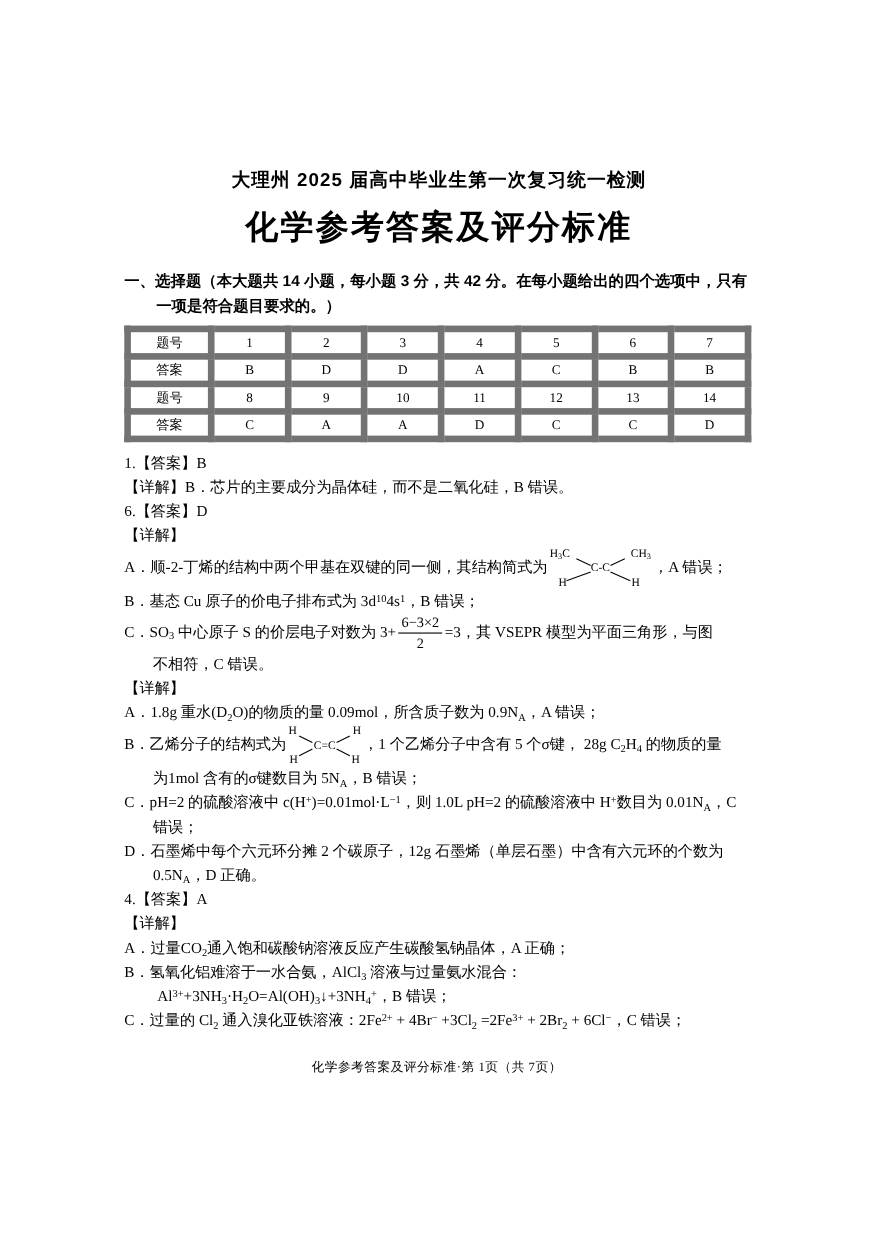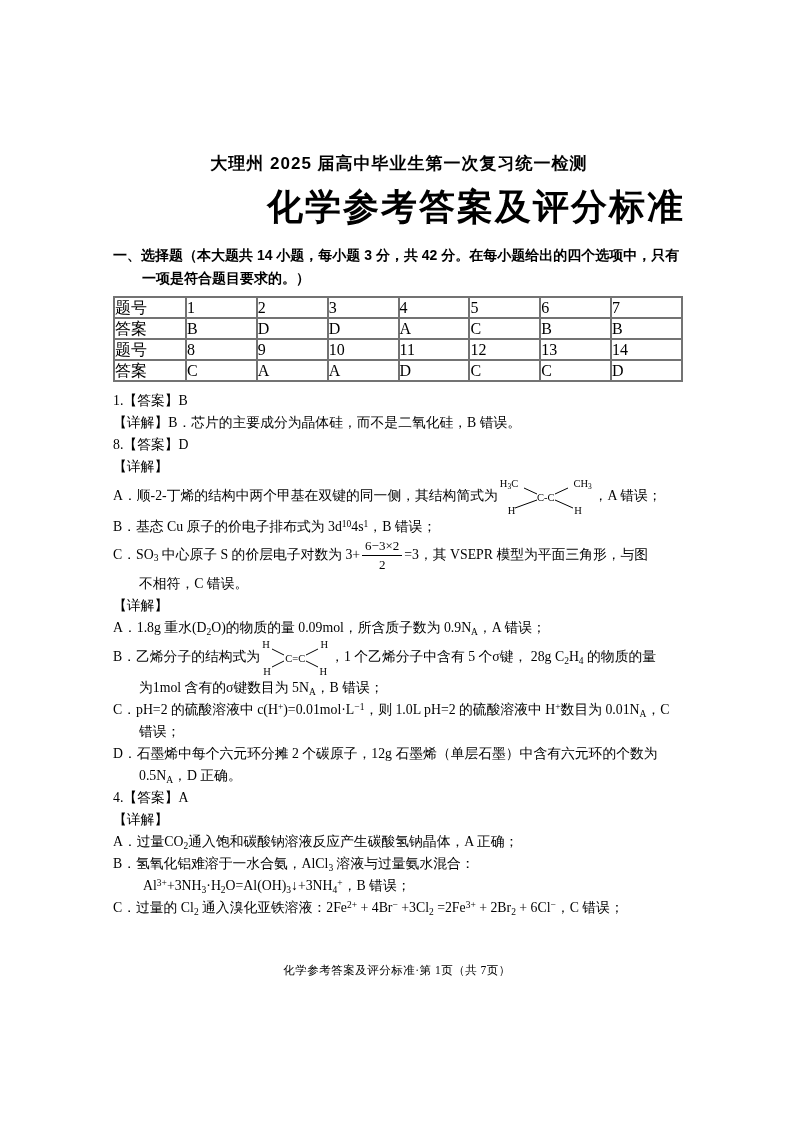--- a/index.html
+++ b/index.html
@@ -18,47 +18,47 @@
   }
   .doc-title {
     text-align:center;
     font-family:"Liberation Sans","DejaVu Sans",sans-serif;
     font-weight:bold;
     font-size:17px;
     line-height:24px;
     letter-spacing:1px;
   }
   .main-title {
-    text-align:right;
+    text-align:center;
     font-family:"Liberation Sans","DejaVu Sans",sans-serif;
     font-weight:bold;
-    font-size:36px;
+    font-size:30px;
     line-height:38px;
     letter-spacing:2px;
     margin:12px 0 18px 0;
   }
   .section-heading {
     font-family:"Liberation Sans","DejaVu Sans",sans-serif;
     font-weight:bold;
     font-size:14px;
     line-height:23px;
     margin:0 0 6px 0;
     padding-left:29px;
     text-indent:-29px;
   }
   table.answers {
     border-collapse:collapse;
     width:570px;
     margin:0 0 8px 0;
     table-layout:fixed;
   }
   table.answers td {
-    border:2px solid #737373;
-    text-align:left;
-    font-size:16px;
+    border:6px solid #737373;
+    text-align:center;
+    font-size:12px;
     height:19px;
     padding:0;
     line-height:19px;
   }
   table.answers td.first { width:70px; }
   .body { font-size:13.8px; line-height:22px; }
   .body p { margin:0; }
   .body p.item { padding-left:26px; text-indent:-26px; }
   .body p.eq-line { margin-left:30px; }
   .body sub { font-size:9.5px; line-height:0; vertical-align:baseline; position:relative; top:0.28em; }
@@ -163,21 +163,21 @@
         <td>D</td>
       </tr>
     </tbody>
       </table>
 
     <div class="body">
 
       <p>1.【答案】B</p>
       <p>【详解】B．芯片的主要成分为晶体硅，而不是二氧化硅，B 错误。</p>
 
-      <p>8.【答案】D</p>
+      <p>6.【答案】D</p>
       <p>【详解】</p>
 
       <p class="item"><span>A．顺-2-丁烯的结构中两个甲基在双键的同一侧，其结构简式为</span><span class="struct butene"><svg width="92" height="38" viewBox="0 0 92 38">
               <line x1="24" y1="10" x2="37" y2="16"></line>
               <line x1="55" y1="16" x2="68" y2="10"></line>
               <line x1="15" y1="30" x2="37" y2="22"></line>
               <line x1="55" y1="22" x2="73" y2="30"></line>
             </svg><span class="lbl s-tl">H<sub>3</sub>C</span><span class="lbl s-tr">CH<sub>3</sub></span><span class="lbl s-c">C-C</span><span class="lbl s-bl">H</span><span class="lbl s-br">H</span></span><span>，A 错误；</span></p>
 
       <p class="item">B．基态 Cu 原子的价电子排布式为 3d<sup>10</sup>4s<sup>1</sup>，B 错误；</p>

